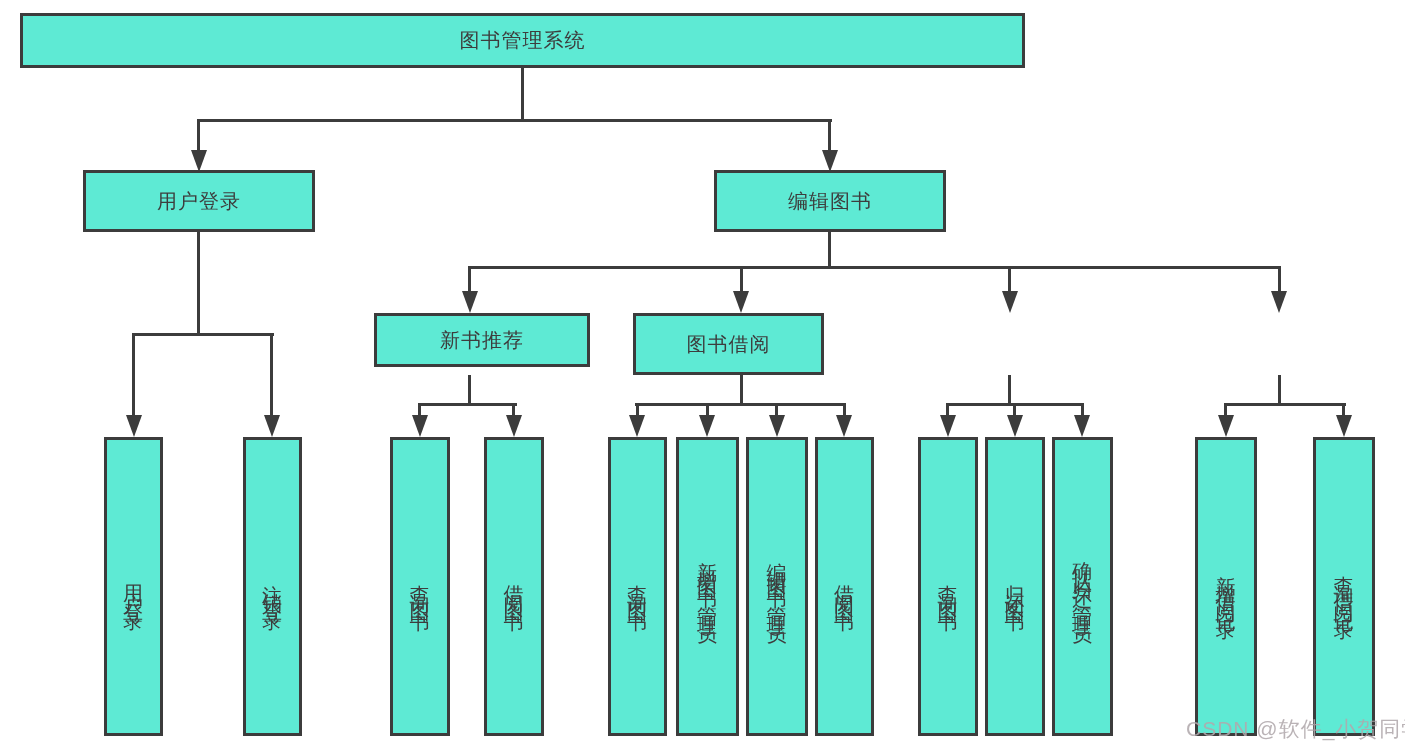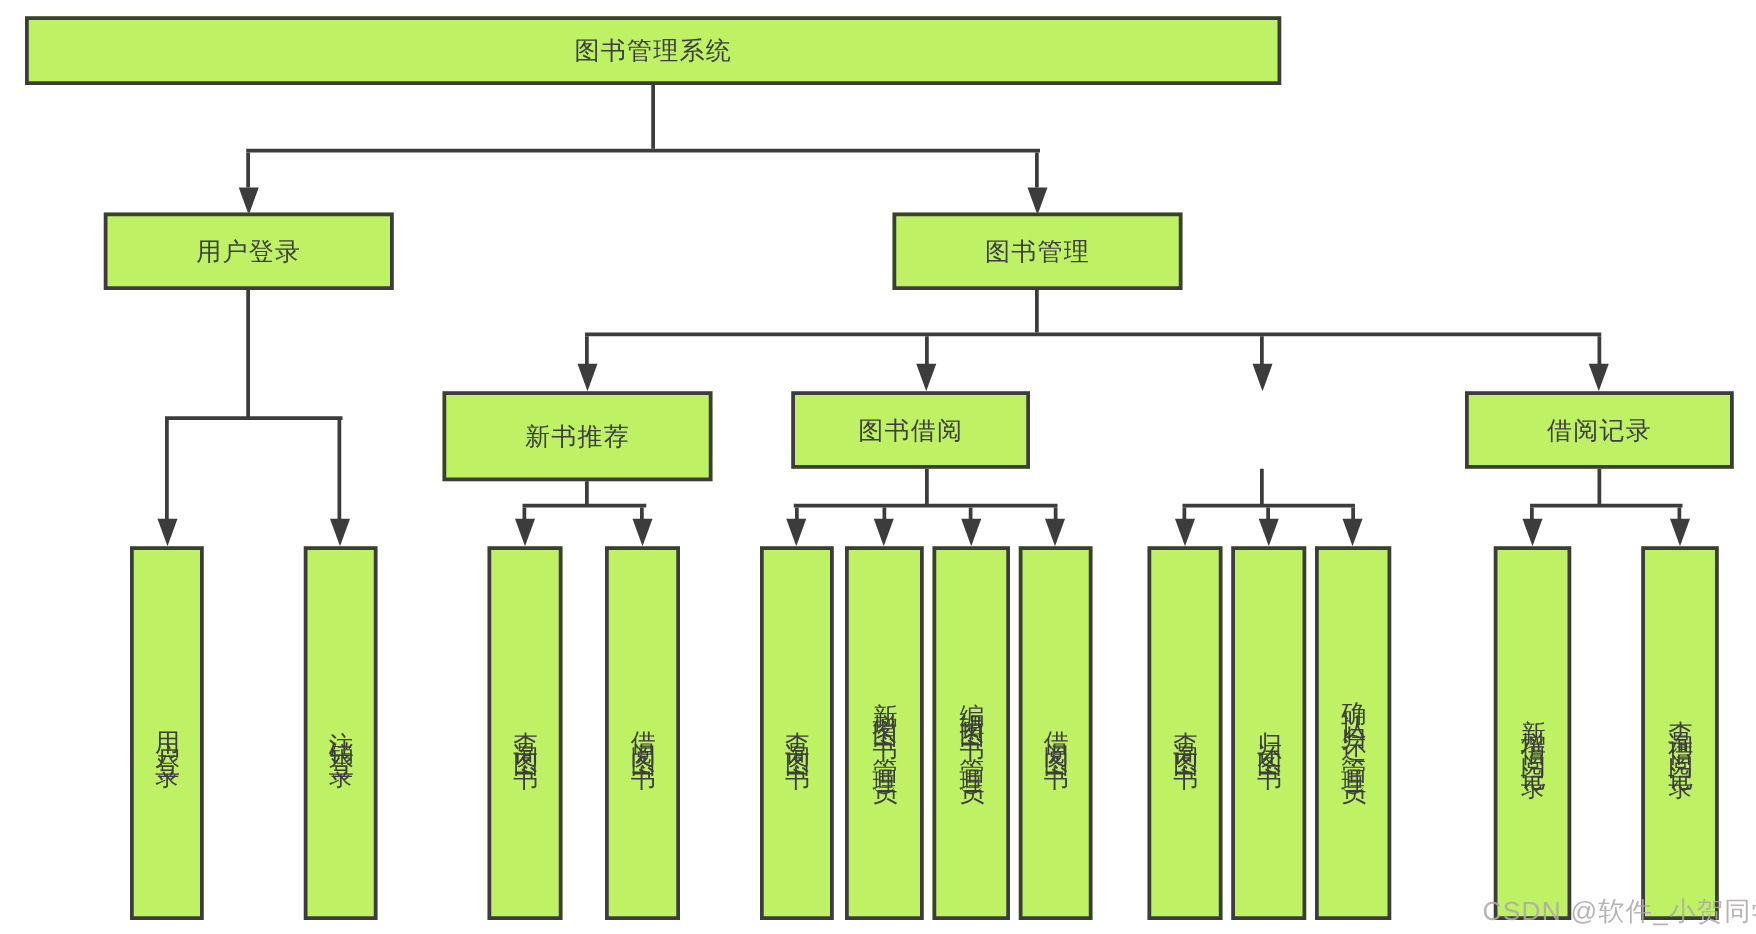--- a/index.html
+++ b/index.html
@@ -7,21 +7,21 @@
     position:relative;
     width:1405px;height:747px;
     background:#ffffff;
     font-family:"Liberation Sans", sans-serif;
     overflow:hidden;
   }
   .box{
     position:absolute;
     box-sizing:border-box;
     border:3px solid #3c3c3c;
-    background:#bef264;
+    background:#5eead4;
     display:flex;align-items:center;justify-content:center;
     color:#3d3d3d;
     font-size:20px;
     letter-spacing:1px;
     z-index:2;
   }
   .vtext{
     writing-mode:vertical-lr;
     text-orientation:mixed;
     letter-spacing:9px;
@@ -59,49 +59,46 @@
   <div class="ln" style="left:197px;top:119px;width:635px;height:3px"></div>
   <div class="ln" style="left:197px;top:122px;width:3px;height:28px"></div>
   <div class="ln" style="left:828px;top:122px;width:3px;height:28px"></div>
   <div class="ar" style="left:191px;top:150px"></div>
   <div class="ar" style="left:822px;top:150px"></div>
 
   <div class="box" style="left:83px;top:170px;width:232px;height:62px">
     <span>用户登录</span>
   </div>
   <div class="box" style="left:714px;top:170px;width:232px;height:62px">
-    <span>图书管理</span>
+    <span>编辑图书</span>
   </div>
 
   <div class="ln" style="left:197px;top:232px;width:3px;height:103px"></div>
   <div class="ln" style="left:132px;top:333px;width:142px;height:3px"></div>
   <div class="ln" style="left:132px;top:336px;width:3px;height:80px"></div>
   <div class="ln" style="left:270px;top:336px;width:3px;height:80px"></div>
   <div class="ar" style="left:126px;top:415px"></div>
   <div class="ar" style="left:264px;top:415px"></div>
 
   <div class="ln" style="left:828px;top:232px;width:3px;height:34px"></div>
   <div class="ln" style="left:468px;top:266px;width:813px;height:3px"></div>
   <div class="ln" style="left:468px;top:269px;width:3px;height:23px"></div>
   <div class="ln" style="left:740px;top:269px;width:3px;height:23px"></div>
   <div class="ln" style="left:1008px;top:269px;width:3px;height:23px"></div>
   <div class="ln" style="left:1278px;top:269px;width:3px;height:23px"></div>
   <div class="ar" style="left:462px;top:291px"></div>
   <div class="ar" style="left:733px;top:291px"></div>
   <div class="ar" style="left:1002px;top:291px"></div>
   <div class="ar" style="left:1271px;top:291px"></div>
 
-  <div class="box" style="left:354px;top:313px;width:216px;height:72px">
+  <div class="box" style="left:374px;top:313px;width:216px;height:54px">
     <span>新书推荐</span>
   </div>
   <div class="box" style="left:633px;top:313px;width:191px;height:62px">
     <span>图书借阅</span>
-  </div>
-  <div class="box" style="left:1172px;top:313px;width:215px;height:62px">
-    <span>借阅记录</span>
   </div>
 
   <div class="ln" style="left:468px;top:375px;width:3px;height:30px"></div>
   <div class="ln" style="left:418px;top:403px;width:99px;height:3px"></div>
   <div class="ln" style="left:418px;top:406px;width:3px;height:12px"></div>
   <div class="ln" style="left:512px;top:406px;width:3px;height:12px"></div>
   <div class="ar" style="left:412px;top:415px"></div>
   <div class="ar" style="left:506px;top:415px"></div>
 
   <div class="ln" style="left:740px;top:375px;width:3px;height:30px"></div>

